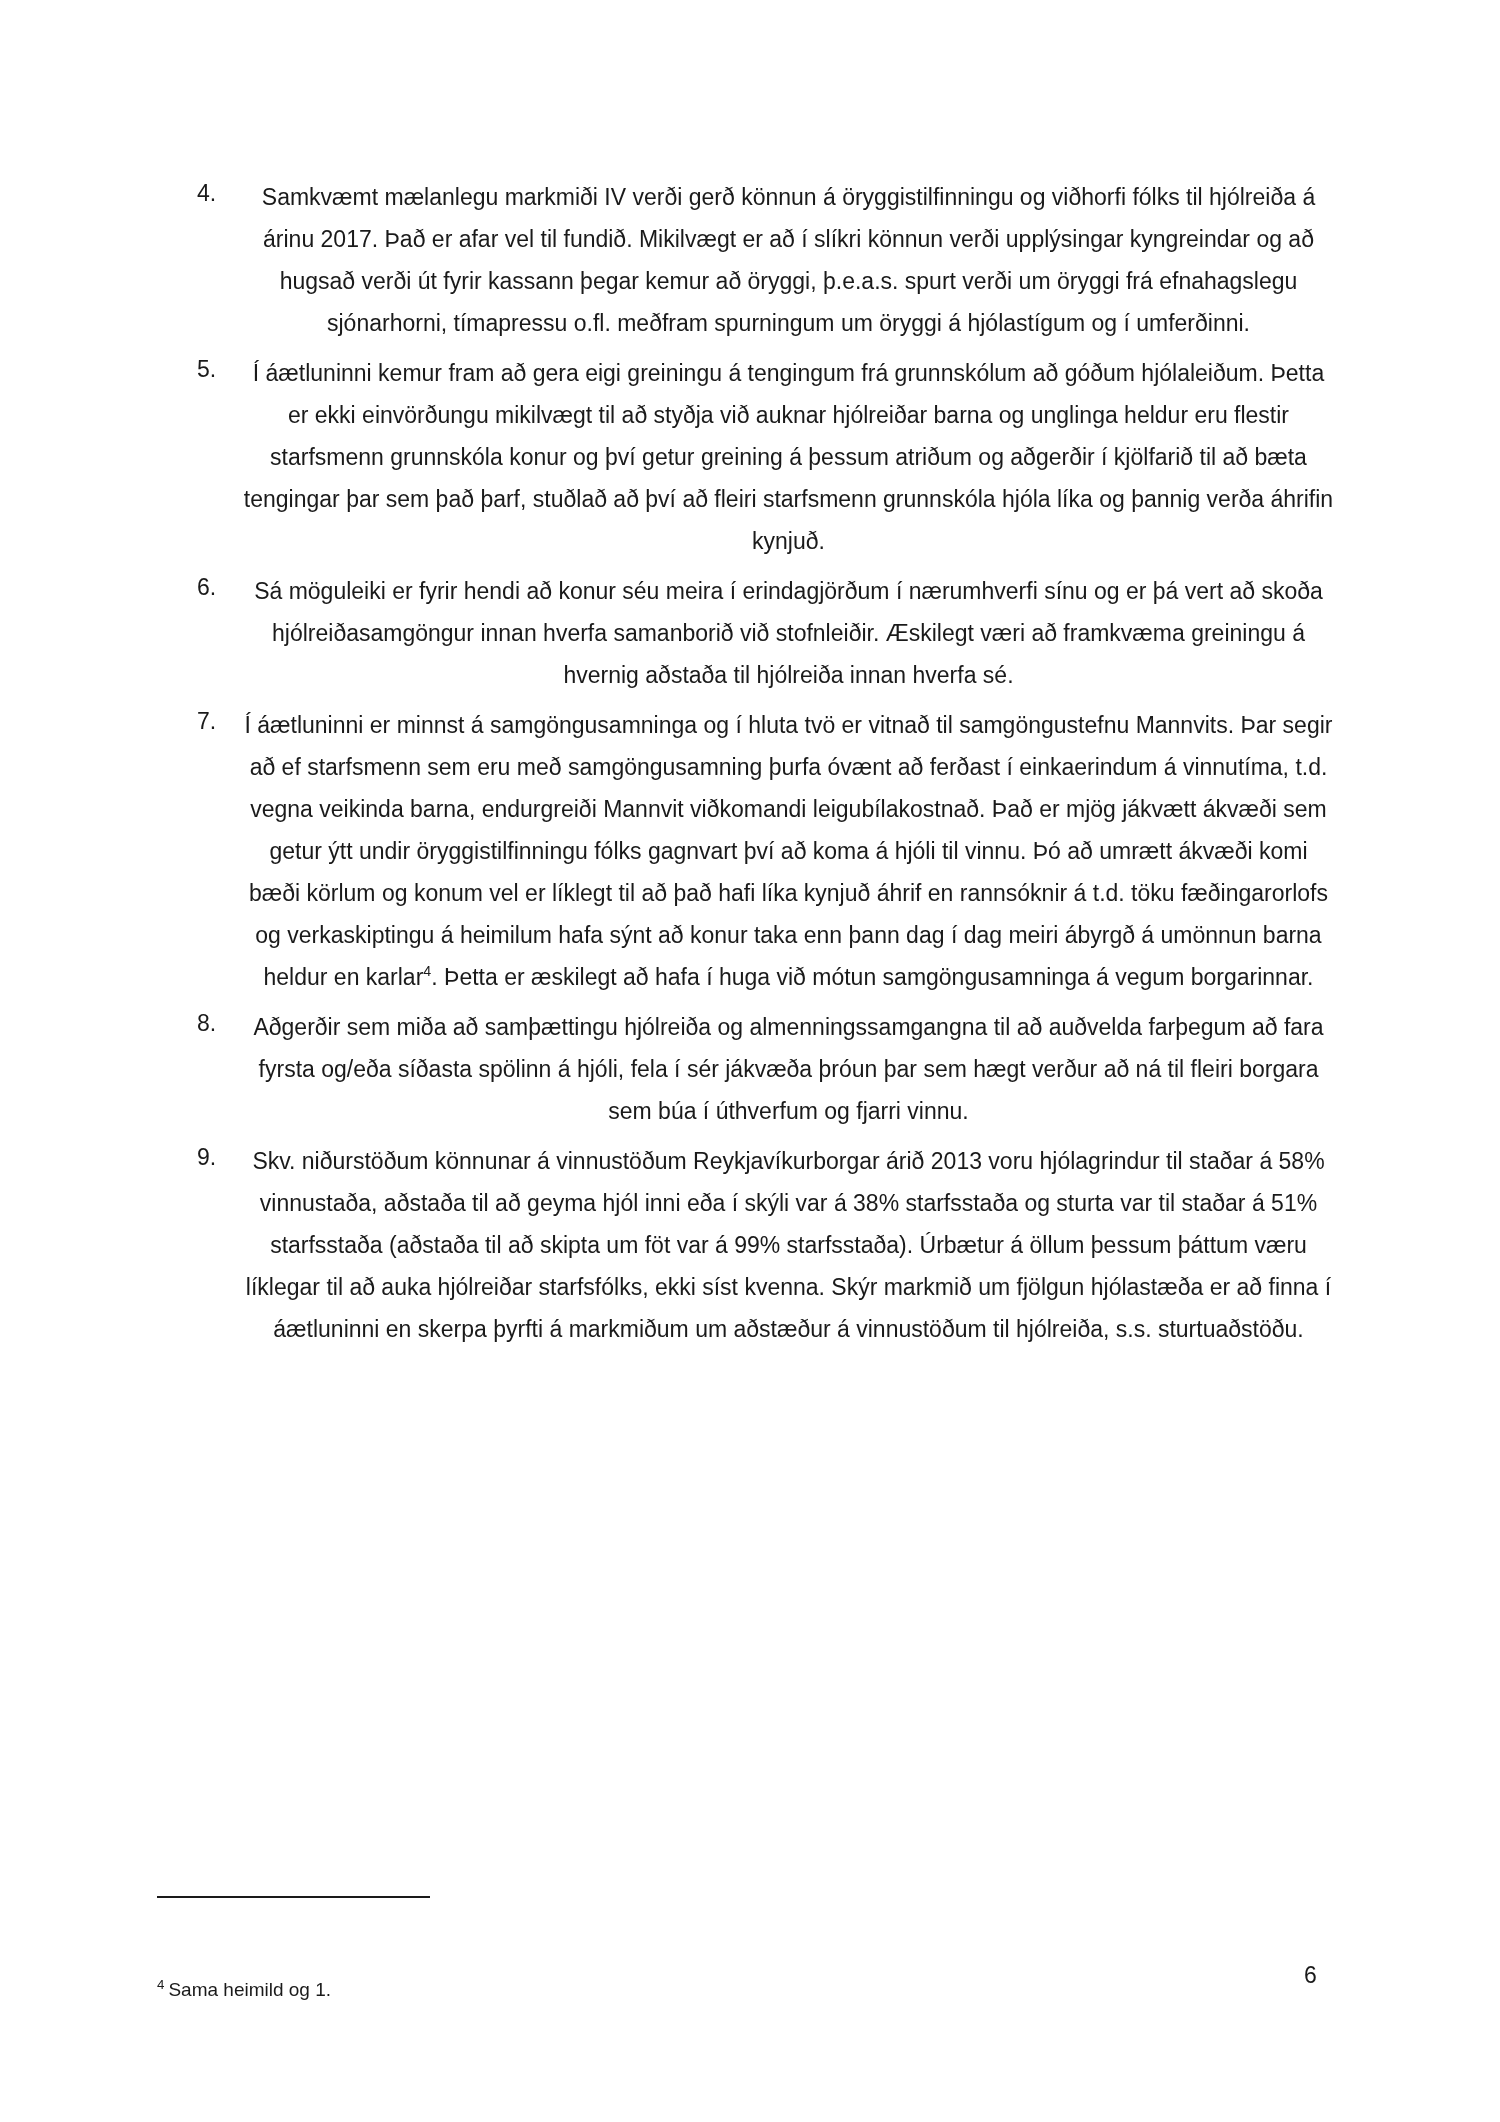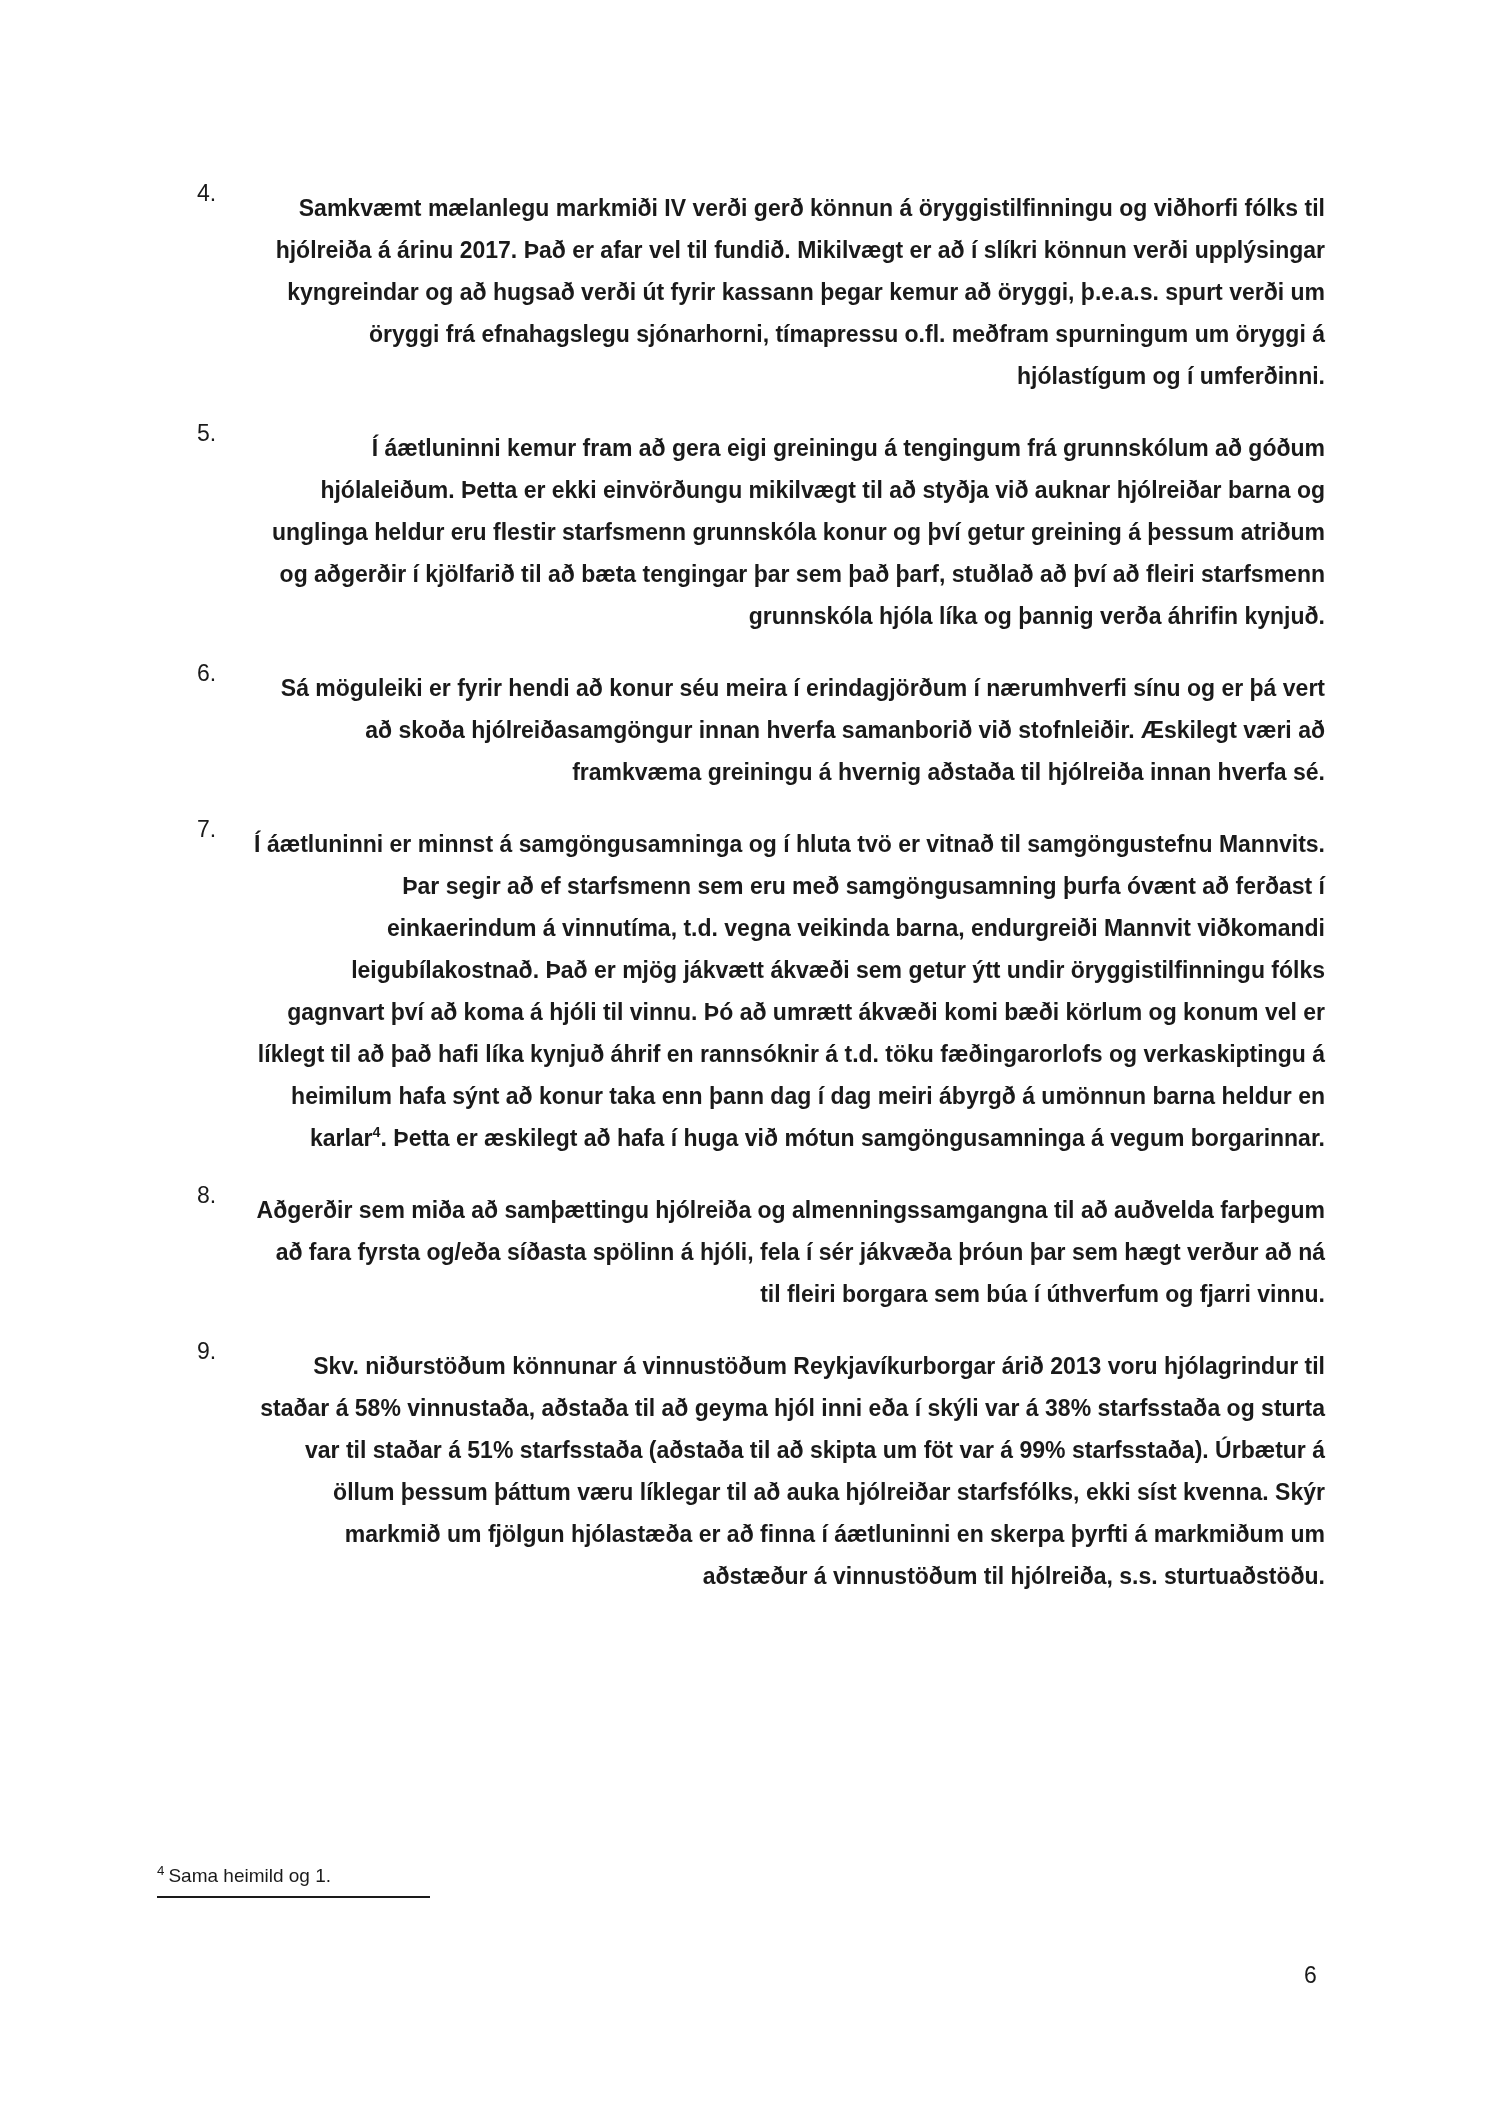--- a/index.html
+++ b/index.html
@@ -30,41 +30,40 @@
   li.item {
     display: flex;
     align-items: flex-start;
   }
   .item-number {
     width: 40px;
     flex: 0 0 40px;
   }
   .item-text {
     flex: 1 1 auto;
-    margin: 15px;
-    text-align: right;
-    font-weight: bold;
+    margin: 4px;
+    text-align: center;
   }
   sup.fn-ref {
     font-size: 0.62em;
     line-height: 0;
     vertical-align: super;
   }
   .footnote-rule {
     position: absolute;
     left: 157px;
     top: 1896px;
     width: 273px;
     height: 2px;
     background: #1a1a1a;
   }
   .footnote {
     position: absolute;
     left: 157px;
-    top: 1862px;
+    top: 1976px;
     margin: 0;
     font-size: 19px;
     line-height: 28px;
   }
   .footnote sup.fn-marker {
     font-size: 0.7em;
     line-height: 0;
     vertical-align: super;
     margin-right: 4px;
   }

